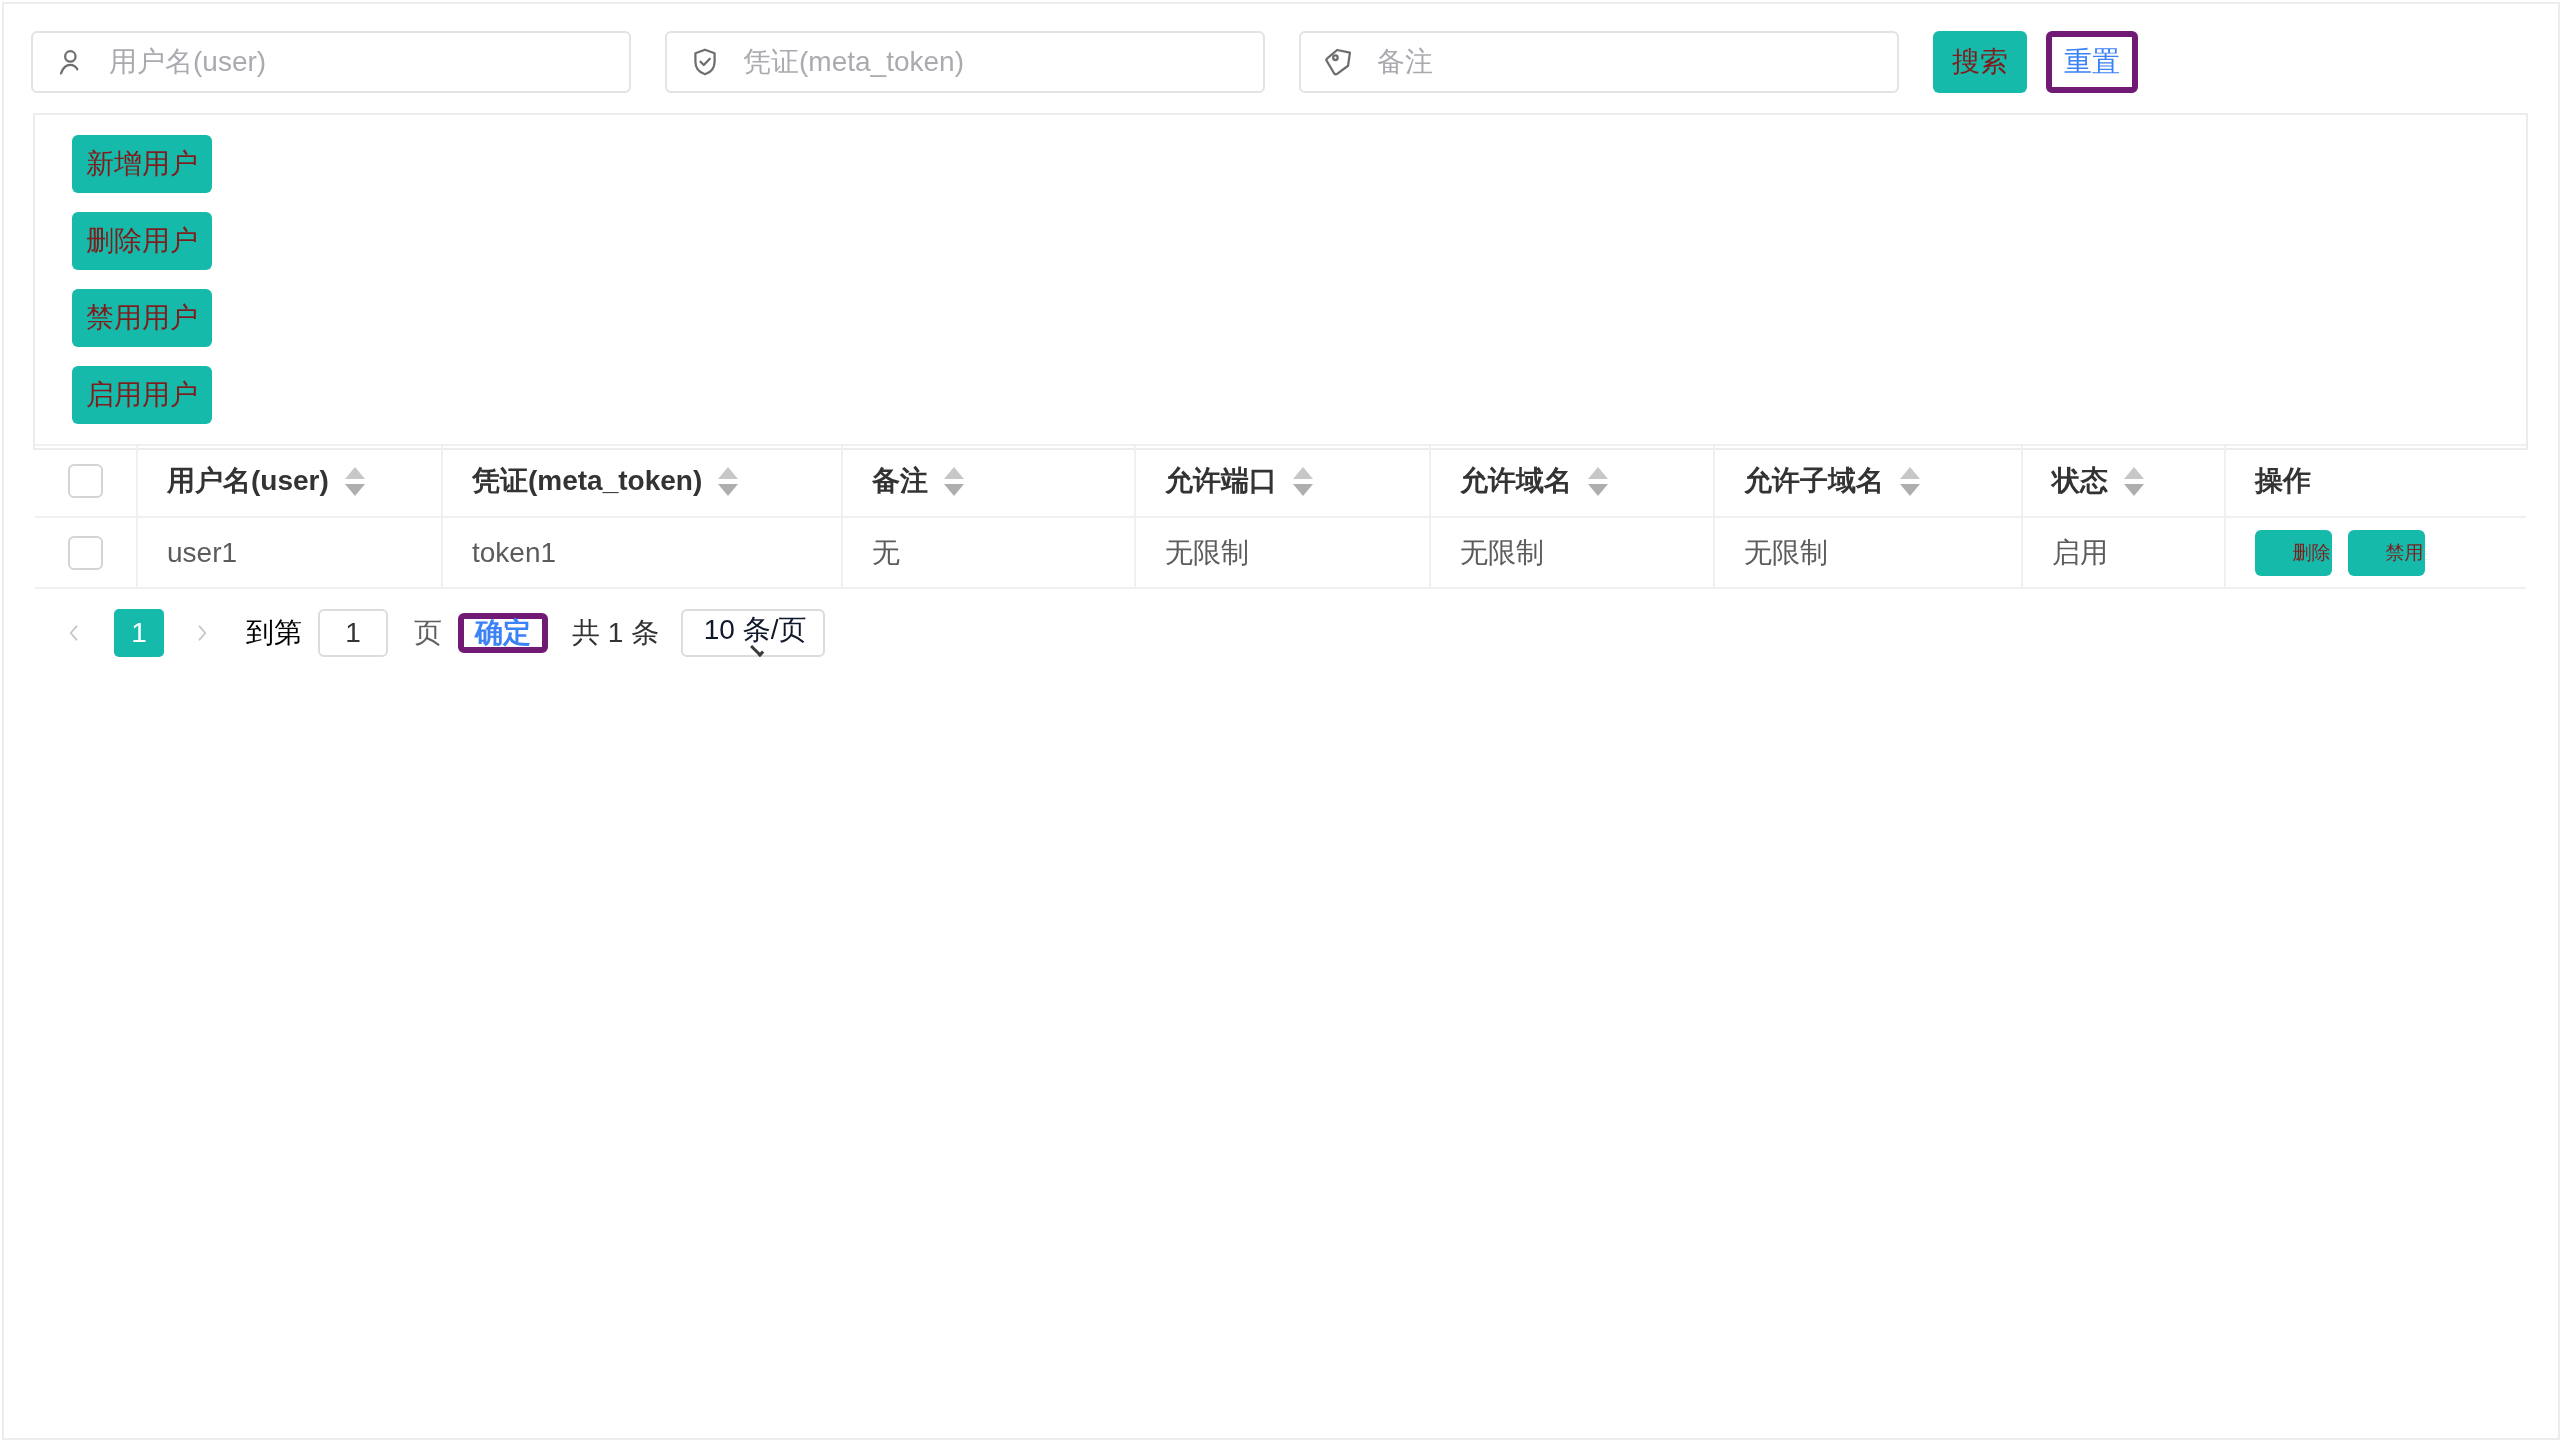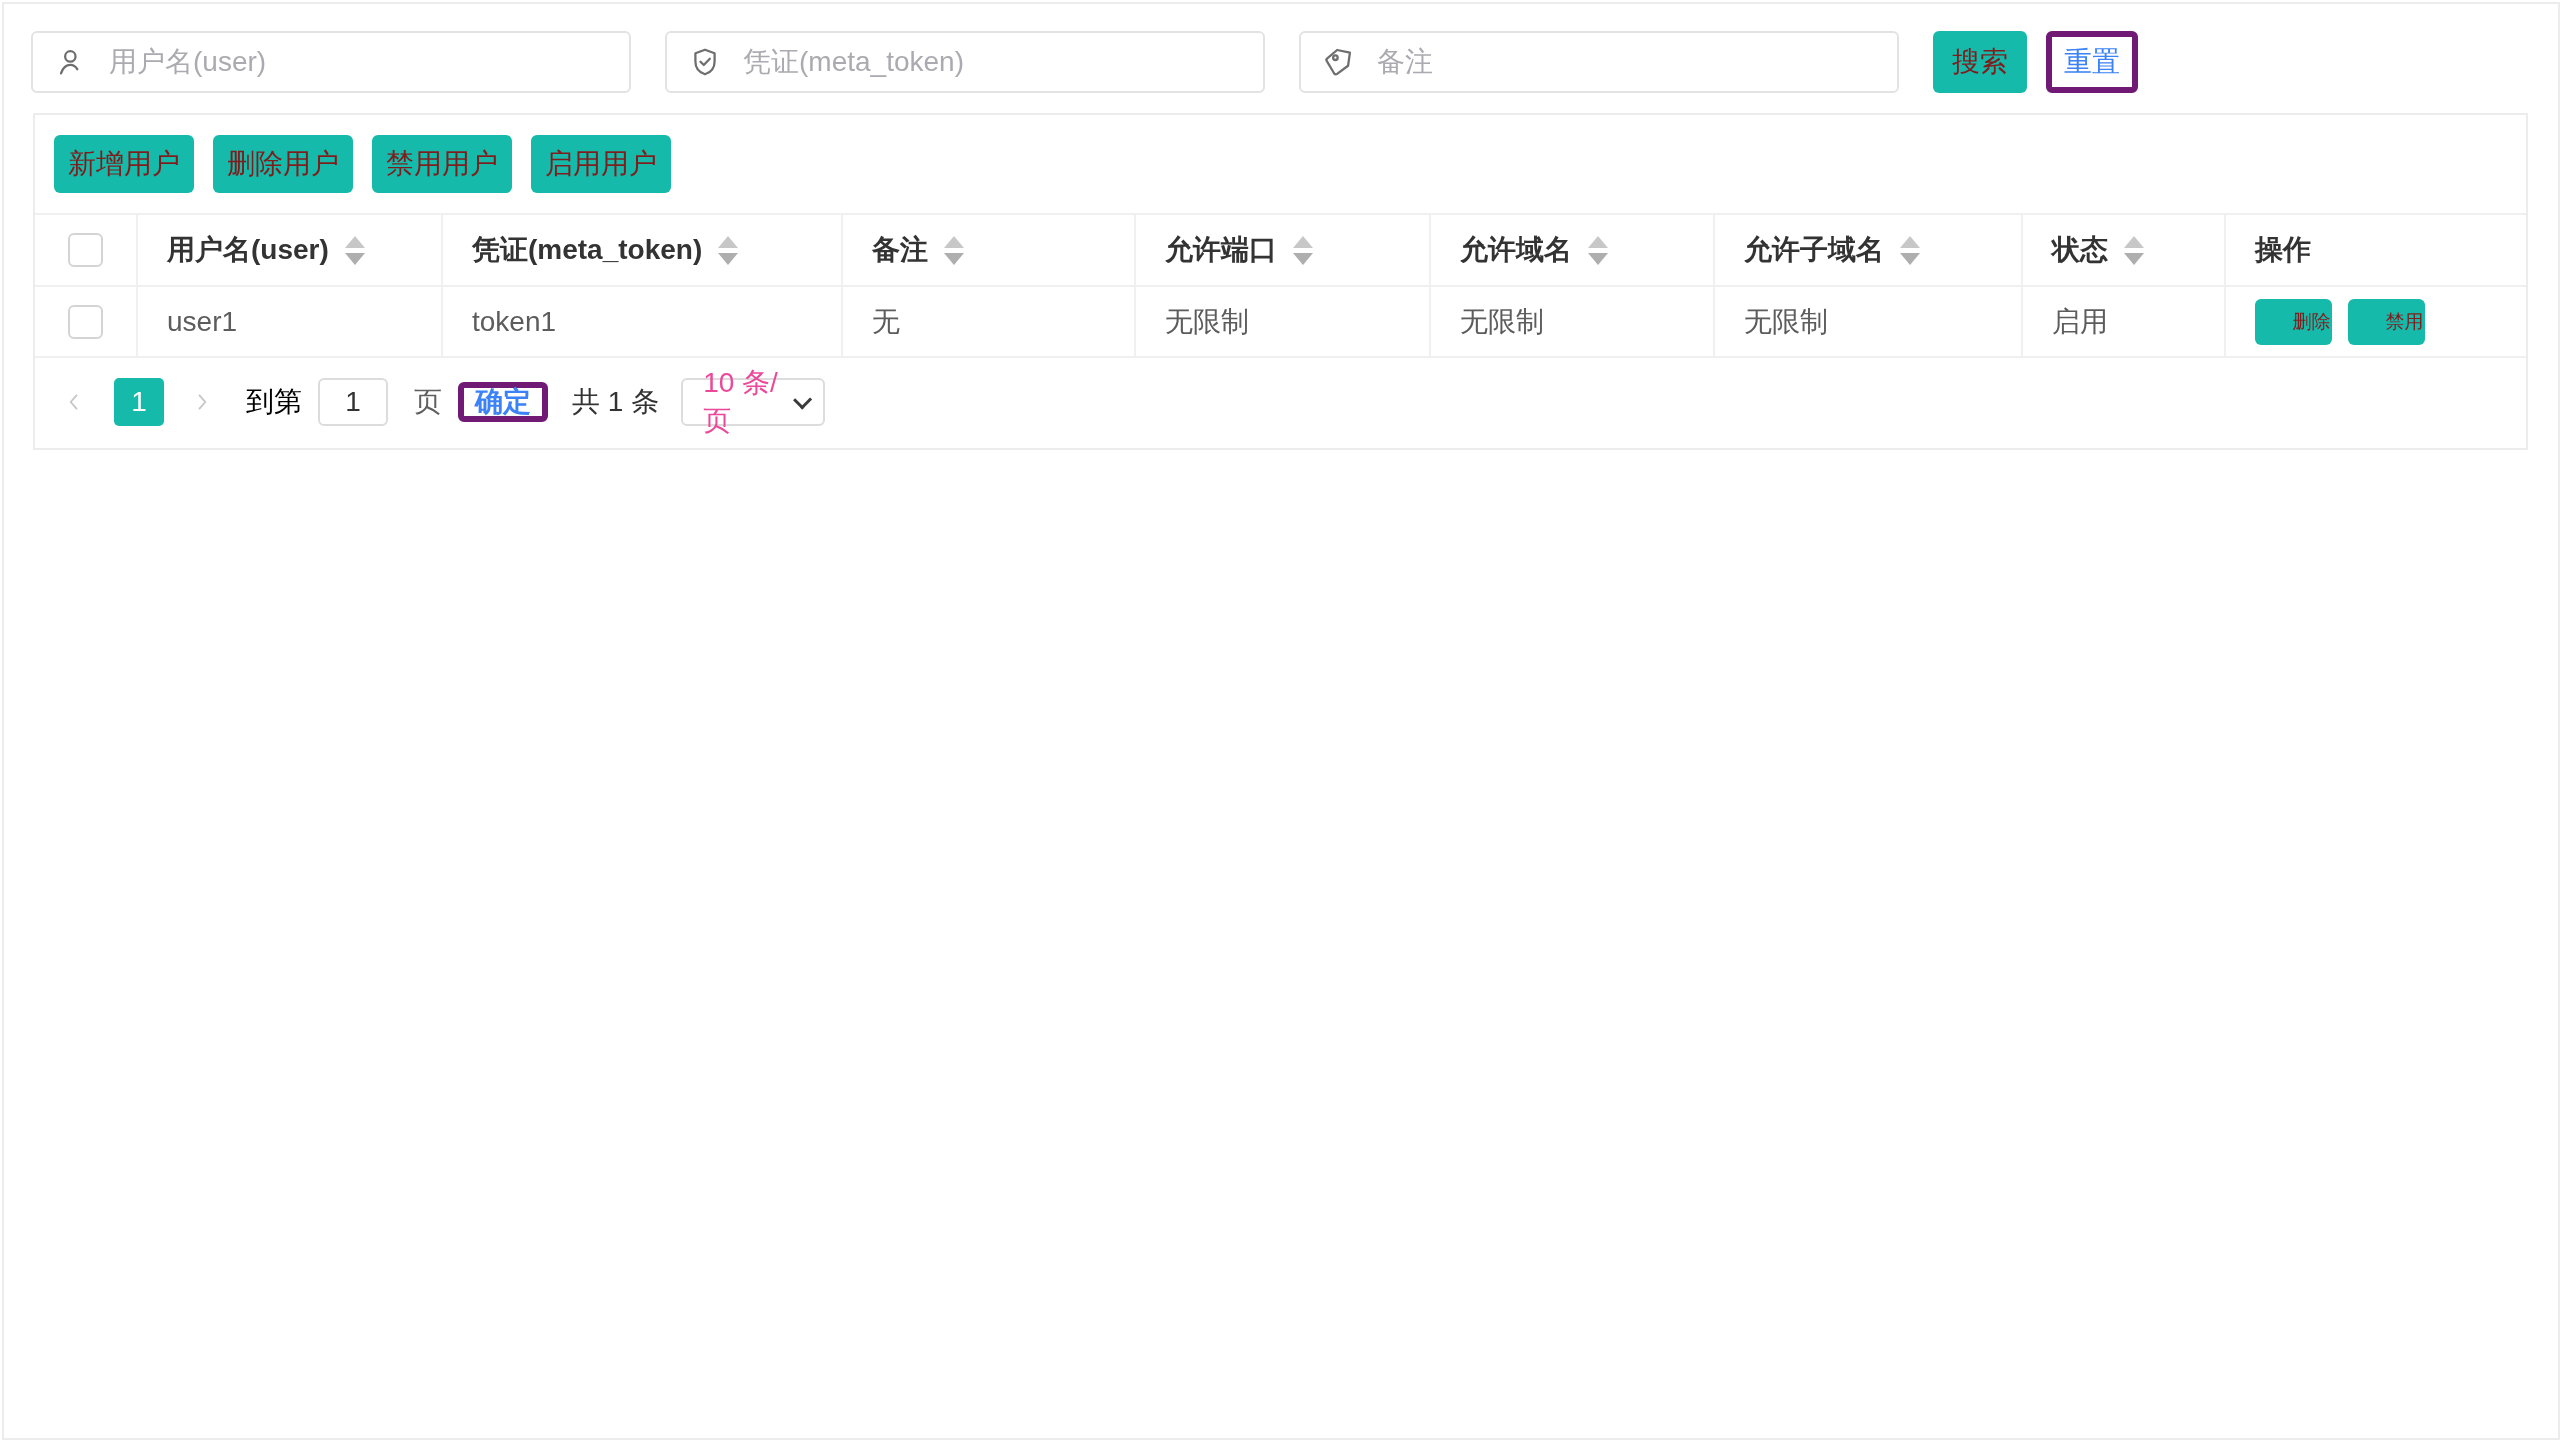--- a/index.html
+++ b/index.html
@@ -17,21 +17,21 @@
   .btn { display:flex; align-items:center; justify-content:center; border-radius:6px;
     font-size:28px; cursor:pointer; user-select:none; }
   .btn-primary { background:#16baaa; color:#7f1d1d; border:none; }
   .btn-plain  { background:#fff; color:#3b82f6; border:6px solid #701a75; }
   .btn-search { width:94px; height:62px; }
   .btn-reset  { width:92px; height:62px; margin-left:19px; }
 
   
   .panel { position:absolute; left:33px; top:113px; width:2495px; height:337px;
     border:2px solid #ececec; background:#fff; }
-  .toolbar { display:flex; gap:19px; margin:20px 0 20px 19px; }
+  .toolbar { display:flex; gap:19px; margin:20px 0 20px 37px;flex-direction:column; }
   .toolbar .btn { width:140px; height:58px; }
 
   table { width:100%; border-collapse:collapse; table-layout:fixed; }
   th,td { border-left:2px solid #f0f0f0; vertical-align:middle; text-align:left;
     padding:0 10px 0 29px; overflow:hidden; white-space:nowrap; }
   th:first-child, td:first-child { border-left:none; padding:0; text-align:center; }
   thead tr { border-top:2px solid #f0f0f0; border-bottom:2px solid #f0f0f0; }
   tbody tr { border-bottom:2px solid #f0f0f0; }
   th { height:72px; font-size:28px; font-weight:bold; color:#333; }
   td { height:71px; font-size:28px; color:#5c5c5c; font-weight:normal;margin-top:16px; }
@@ -60,21 +60,21 @@
   .pg-next { margin-left:28px; }
   .pg-goto-label { margin-left:34px; color:#000000; }
   .pg-input { width:70px; height:48px; margin-left:16px; border:2px solid #dcdcdc;
     border-radius:6px; text-align:center; font-size:28px; color:#333;
     font-family:inherit; background:#fff; }
   .pg-unit { margin-left:26px; color:#5f5f5f; }
   .pg-confirm { width:90px; height:40px; margin-left:16px; font-weight:600; }
   .pg-total { margin-left:24px; color:#333; }
   .pg-size { width:144px; height:48px; margin-left:22px; border:2px solid #dcdcdc;
     border-radius:6px; display:flex; align-items:center; justify-content:space-between;
-    padding:0 16px 0 20px; color:#ec4899; cursor:pointer; }
+    padding:0 16px 0 20px; color:#0f172a; cursor:pointer;flex-direction:column; }
   .chev-down { width:14px; height:14px; border-right:3px solid #3a3a3a; border-bottom:3px solid #3a3a3a;
     transform:rotate(45deg) translateY(-3px); }
 </style>
 </head>
 <body>
 
 <div class="frame"></div>
 
 <div class="search-bar">
   <div class="s-input">

